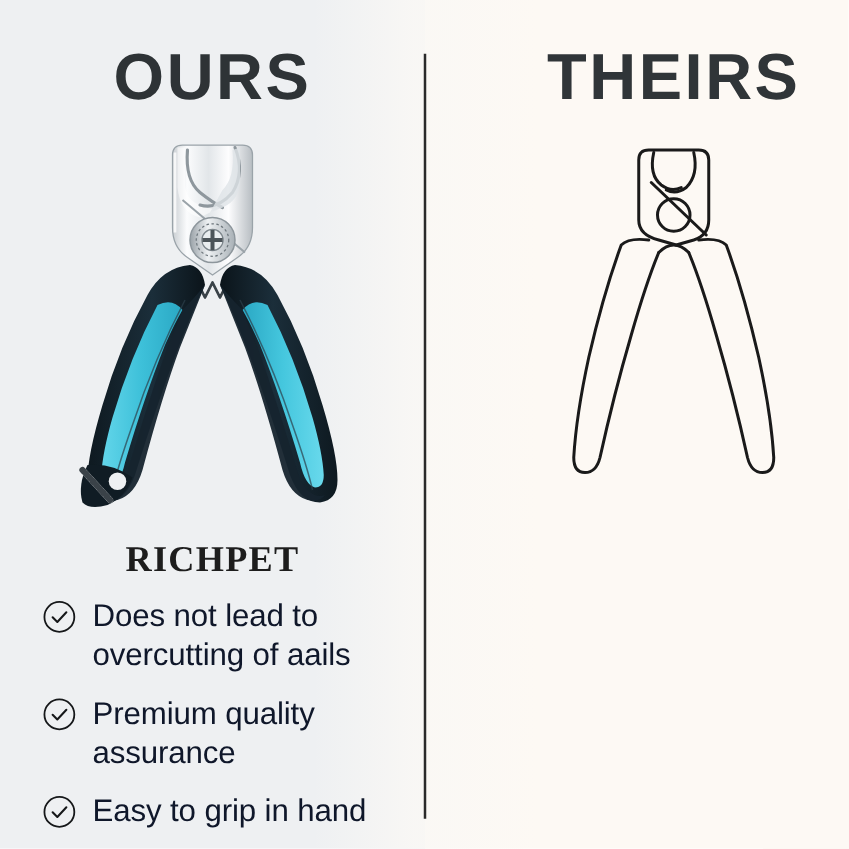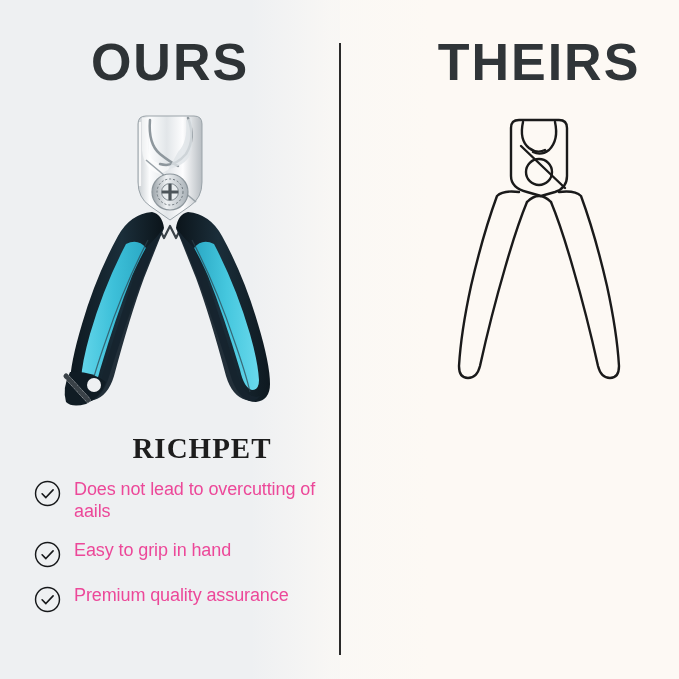--- a/index.html
+++ b/index.html
@@ -86,21 +86,20 @@
   .brand {
     position: absolute;
     top: 432px;
     width: 100%;
     text-align: center;
     font-family: "Liberation Serif", serif;
     font-size: 29px;
     font-weight: 700;
     letter-spacing: 1px;
     color: #1d1d1d;
-    margin-left: 32px;
   }
 
   
   .list {
     position: absolute;
     box-sizing: border-box;
   }
   .list-left  { left: 34px;  top: 478px; width: 295px; }
 
   .list-item {
@@ -112,23 +111,23 @@
   .marker {
     flex: 0 0 auto;
     width: 27px;
     height: 27px;
     margin-right: 13px;
     margin-top: 2px;
   }
   .marker svg { display: block; width: 100%; height: 100%; }
 
   .item-text {
-    font-size: 18px;
+    font-size: 25px;
     line-height: 1.24;
-    color: #ec4899;
+    color: #0f172a;
     letter-spacing: -0.1px;
   }
 </style>
 </head>
 <body>
 
 <div id="stage">
 
   <div class="half half-left"></div>
   <div class="half half-right"></div>
@@ -229,31 +228,31 @@
         <span class="item-text">Does not lead to overcutting of aails</span>
       </div>
 
       <div class="list-item">
         <span class="marker">
           <svg viewBox="0 0 28 28">
               <circle cx="14" cy="14" r="12.4" fill="none" stroke="#16181a" stroke-width="1.5"></circle>
               <path d="M8.4 14.3 L12.3 18.2 L19.8 10.2" fill="none" stroke="#16181a" stroke-width="1.7" stroke-linecap="round" stroke-linejoin="round"></path>
             </svg>
         </span>
-        <span class="item-text">Easy to grip in hand</span>
+        <span class="item-text">Premium quality assurance</span>
       </div>
 
       <div class="list-item">
         <span class="marker">
           <svg viewBox="0 0 28 28">
               <circle cx="14" cy="14" r="12.4" fill="none" stroke="#16181a" stroke-width="1.5"></circle>
               <path d="M8.4 14.3 L12.3 18.2 L19.8 10.2" fill="none" stroke="#16181a" stroke-width="1.7" stroke-linecap="round" stroke-linejoin="round"></path>
             </svg>
         </span>
-        <span class="item-text">Premium quality assurance</span>
+        <span class="item-text">Easy to grip in hand</span>
       </div>
 
     </div>
   </div>
 
   <div class="col col-right">
 
     <div class="heading theirs">THEIRS</div>
 
     <div class="art art-right">

